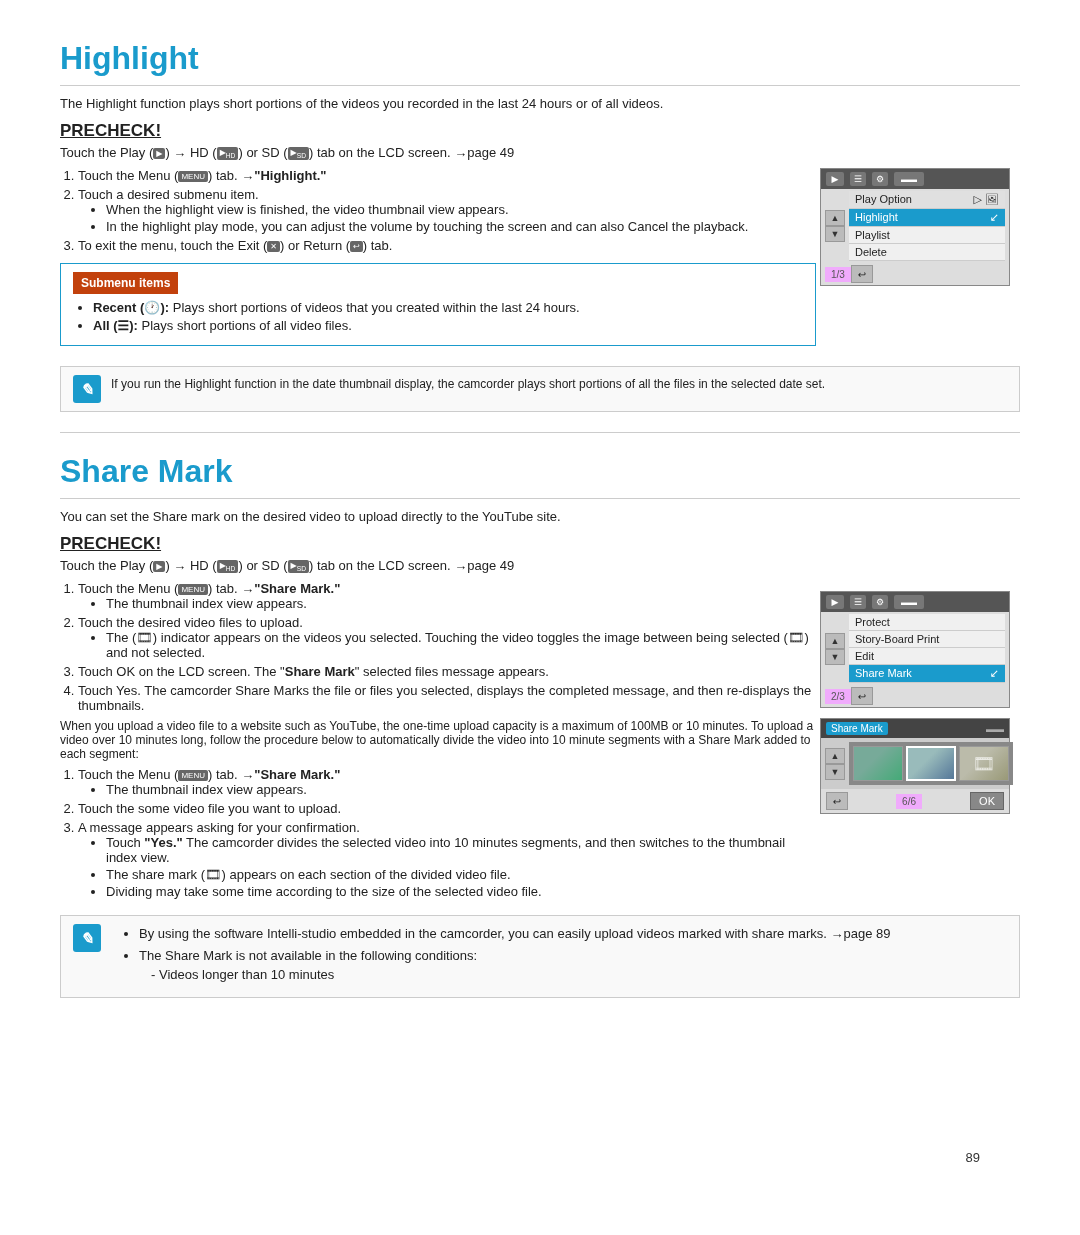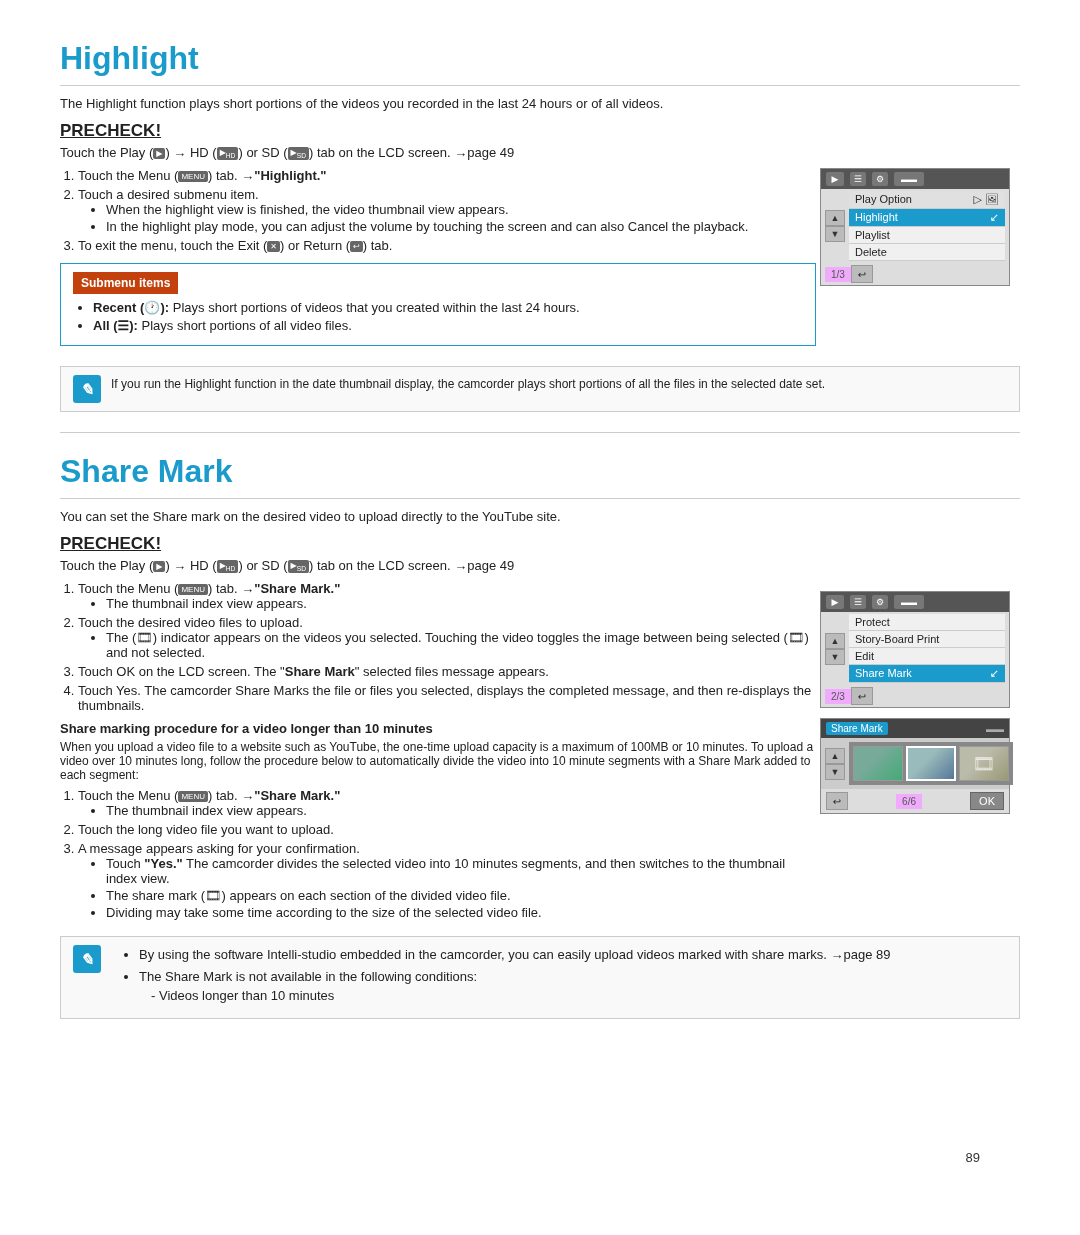--- a/index.html
+++ b/index.html
@@ -476,32 +476,31 @@
             </ul>
           </li>
           <li>
             Touch OK on the LCD screen. The "<strong>Share Mark</strong>" selected files message appears.
           </li>
           <li>
             Touch Yes. The camcorder Share Marks the file or files you selected, displays the completed message, and then re-displays the thumbnails.
           </li>
         </ol>
 
-        <p class="share-marking-title">Share marking procedure for a video longer than 10 minutes</p>
         <p style="font-size:12px; margin-bottom:6px;">When you upload a video file to a website such as YouTube, the one-time upload capacity is a maximum of 100MB or 10 minutes. To upload a video over 10 minutes long, follow the procedure below to automatically divide the video into 10 minute segments with a Share Mark added to each segment:</p>
 
         <ol>
           <li>
             Touch the Menu (<span class="inline-icon">MENU</span>) tab. →<strong>"Share Mark."</strong>
             <ul class="bullet">
               <li>The thumbnail index view appears.</li>
             </ul>
           </li>
           <li>
-            Touch the long video file you want to upload.
+            Touch the some video file you want to upload.
           </li>
           <li>
             A message appears asking for your confirmation.
             <ul class="bullet">
               <li>Touch <strong>"Yes."</strong> The camcorder divides the selected video into 10 minutes segments, and then switches to the thumbnail index view.</li>
               <li>The share mark (<span>🎞</span>) appears on each section of the divided video file.</li>
               <li>Dividing may take some time according to the size of the selected video file.</li>
             </ul>
           </li>
         </ol>

